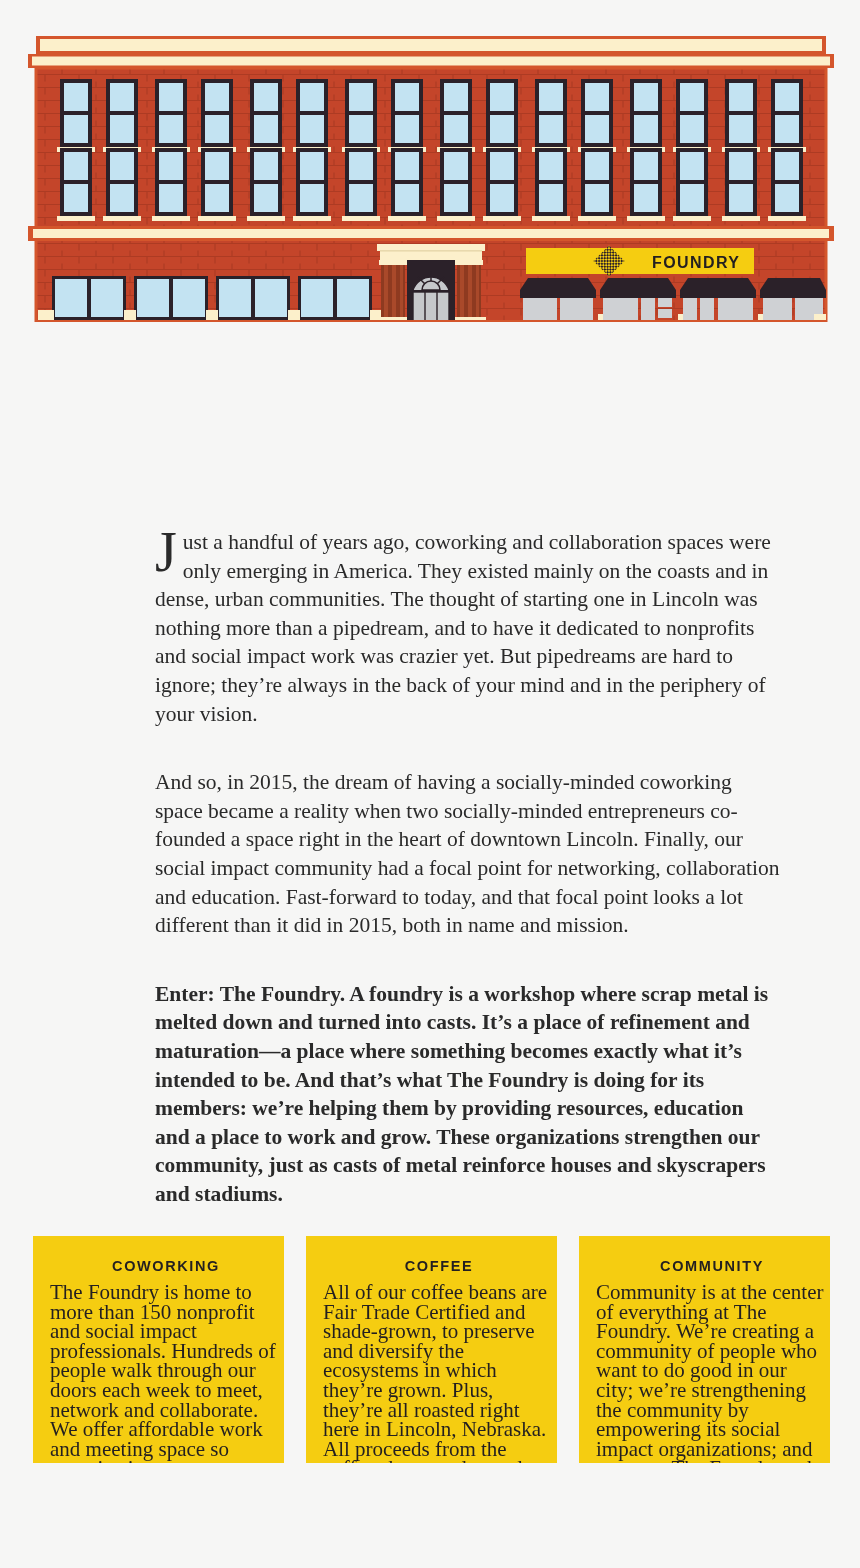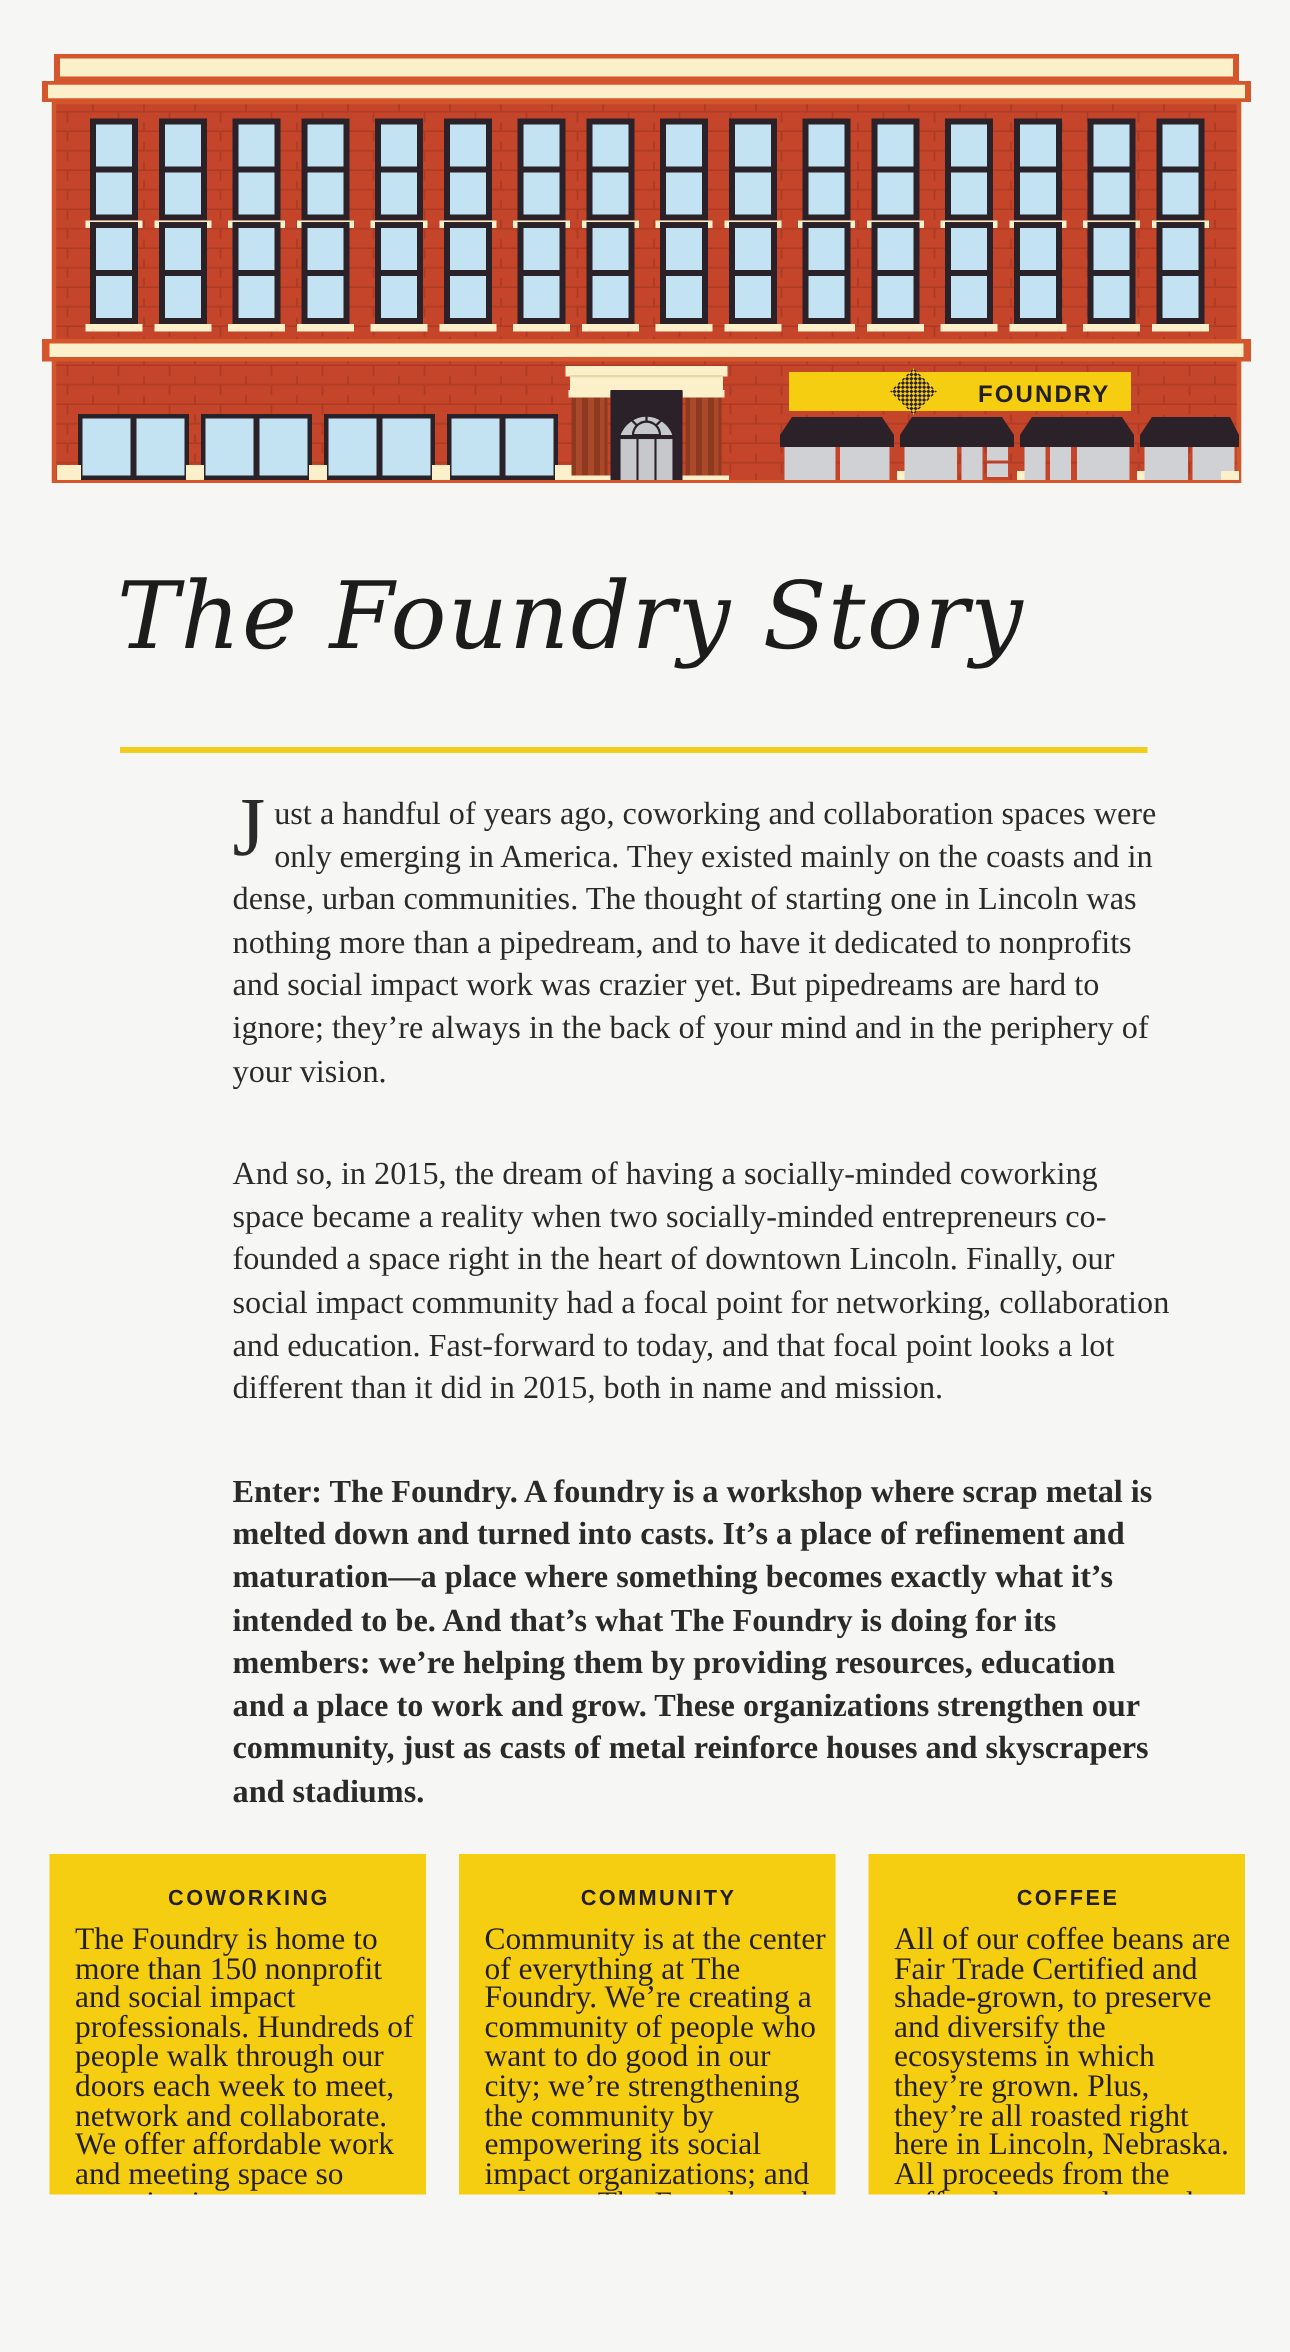--- a/index.html
+++ b/index.html
@@ -479,39 +479,35 @@
           <rect x="35" y="20" width="28" height="26" fill="#cfd1d4"></rect>
           <rect x="0" y="46" width="66" height="10" fill="#2b2129"></rect>
         </g>
         <rect x="786" y="278" width="12" height="10" fill="#fcf0cb"></rect>
       </g>
 
       <rect x="8" y="284" width="790" height="3" fill="#d4562c"></rect>
     </svg>
   </div>
 
-  <div class="title-block">
-    <h1 class="story-title">The Foundry Story</h1>
-    <div class="title-rule"></div>
-  </div>
 
   <div class="body-copy">
     <p><span class="dropcap">J</span><span>ust a handful of years ago, coworking and collaboration spaces were only emerging in America. They existed mainly on the coasts and in dense, urban communities. The thought of starting one in Lincoln was nothing more than a pipedream, and to have it dedicated to nonprofits and social impact work was crazier yet. But pipedreams are hard to ignore; they’re always in the back of your mind and in the periphery of your vision.</span></p>
     <p>And so, in 2015, the dream of having a socially-minded coworking space became a reality when two socially-minded entrepreneurs co-founded a space right in the heart of downtown Lincoln. Finally, our social impact community had a focal point for networking, collaboration and education. Fast-forward to today, and that focal point looks a lot different than it did in 2015, both in name and mission.</p>
     <p>Enter: The Foundry. A foundry is a workshop where scrap metal is melted down and turned into casts. It’s a place of refinement and maturation—a place where something becomes exactly what it’s intended to be. And that’s what The Foundry is doing for its members: we’re helping them by providing resources, education and a place to work and grow. These organizations strengthen our community, just as casts of metal reinforce houses and skyscrapers and stadiums.</p>
   </div>
 
   <div class="cards">
     <div class="card">
       <h3 class="card-title">COWORKING</h3>
       <p class="card-body">The Foundry is home to more than 150 nonprofit and social impact professionals. Hundreds of people walk through our doors each week to meet, network and collaborate. We offer affordable work and meeting space so organizations can put more of their resources toward their mission.</p>
     </div>
     <div class="card">
+      <h3 class="card-title">COFFEE</h3>
+      <p class="card-body">All of our coffee beans are Fair Trade Certified and shade-grown, to preserve and diversify the ecosystems in which they’re grown. Plus, they’re all roasted right here in Lincoln, Nebraska. All proceeds from the coffee shop are donated back to the Lincoln community.</p>
+    </div>
+    <div class="card">
       <h3 class="card-title">COMMUNITY</h3>
       <p class="card-body">Community is at the center of everything at The Foundry. We’re creating a community of people who want to do good in our city; we’re strengthening the community by empowering its social impact organizations; and we want The Foundry to be a place where we solve community problems.</p>
     </div>
-    <div class="card">
-      <h3 class="card-title">COFFEE</h3>
-      <p class="card-body">All of our coffee beans are Fair Trade Certified and shade-grown, to preserve and diversify the ecosystems in which they’re grown. Plus, they’re all roasted right here in Lincoln, Nebraska. All proceeds from the coffee shop are donated back to the Lincoln community.</p>
-    </div>
   </div>
 
 </div>
 
 </body></html>

